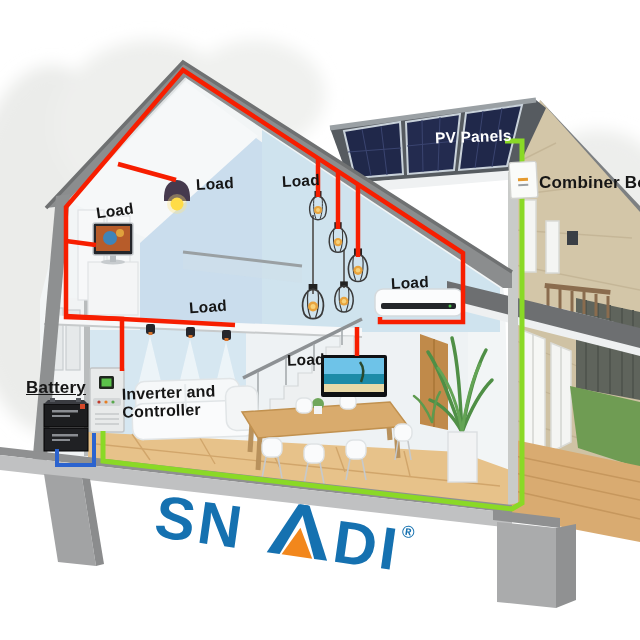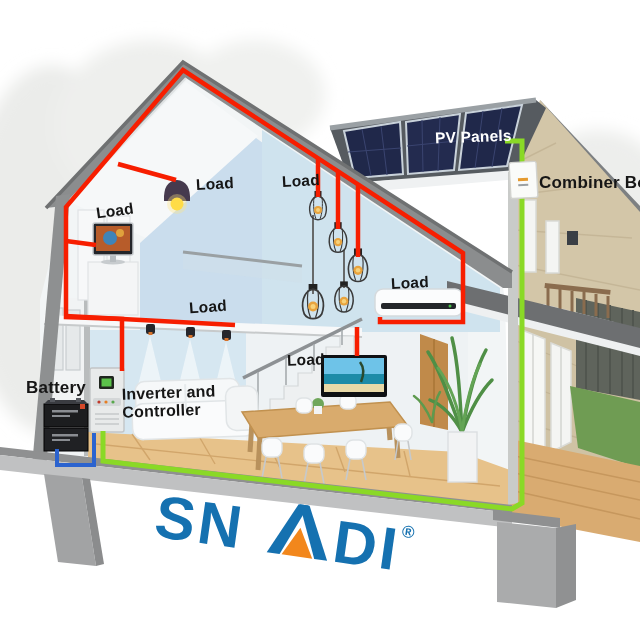--- a/index.html
+++ b/index.html
@@ -398,21 +398,21 @@
     <rect x="510" y="162" width="27" height="36" rx="2" fill="#fafbf9" stroke="#d2d3cf" stroke-width="1.4" transform="rotate(-3 523 180)"></rect>
     <rect x="518" y="178" width="10" height="3" fill="#e59a2e" transform="rotate(-3 523 180)"></rect>
     <rect x="518" y="184" width="10" height="2" fill="#9aa0a3" transform="rotate(-3 523 180)"></rect>
   </g>
 </svg>
 
   <div class="lbl white small" style="left:435px;top:128px;transform:rotate(-2deg);">PV Panels</div>
 
   <div class="lbl" style="left:539px;top:173px;font-size:17px;">Combiner Box</div>
 
-  <div class="lbl" style="left:26px;top:378px;font-size:17px;">Battery</div>
+  <div class="lbl" style="left:26px;top:378px;font-size:17px;text-decoration:underline;">Battery</div>
 
   <div class="lbl" style="left:122px;top:384px;transform:rotate(-2deg);">
     <span>Inverter and</span><br>
     <span>Controller</span>
   </div>
 
   <div class="lbl small" style="left:196px;top:175px;transform:rotate(-3deg);">Load</div>
   <div class="lbl small" style="left:96px;top:202px;transform:rotate(-8deg);">Load</div>
   <div class="lbl small" style="left:282px;top:172px;transform:rotate(-3deg);">Load</div>
   <div class="lbl small" style="left:189px;top:298px;transform:rotate(-4deg);">Load</div>

